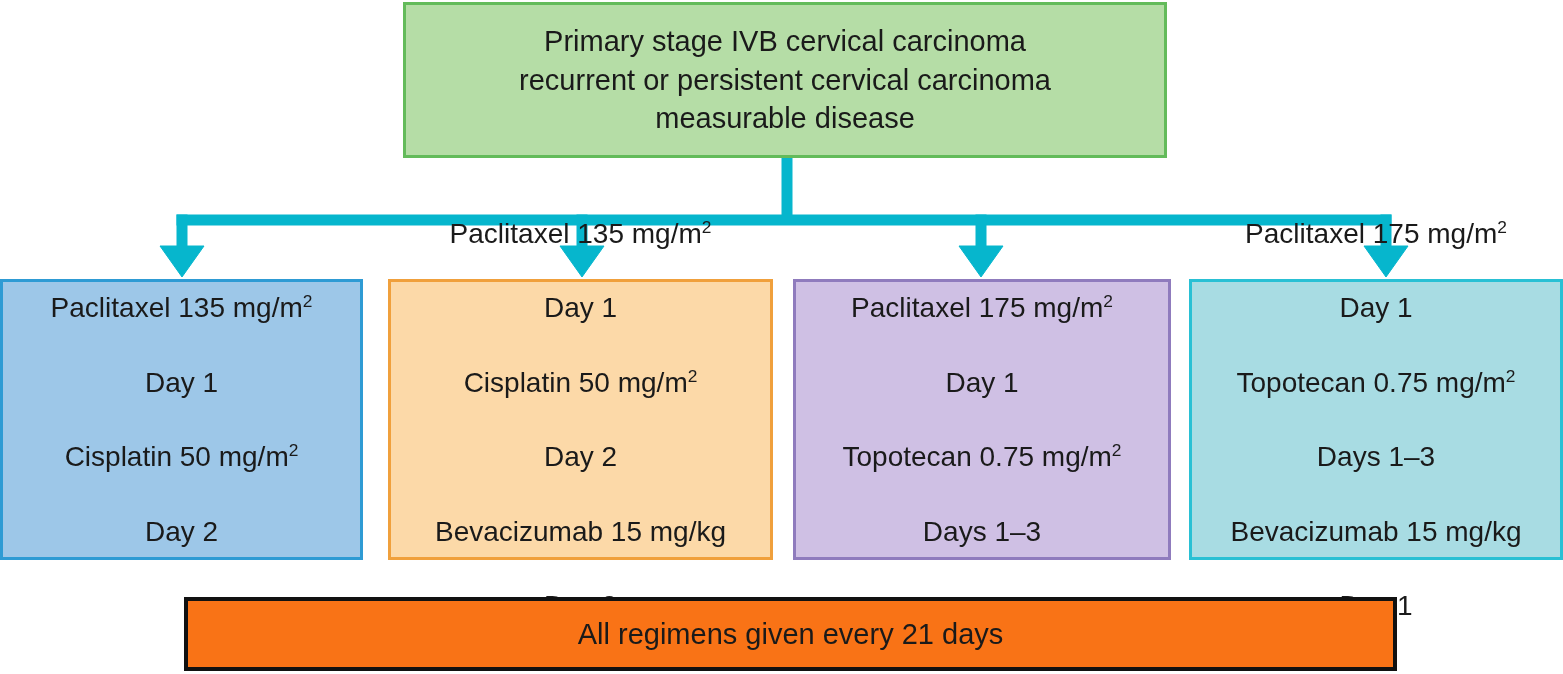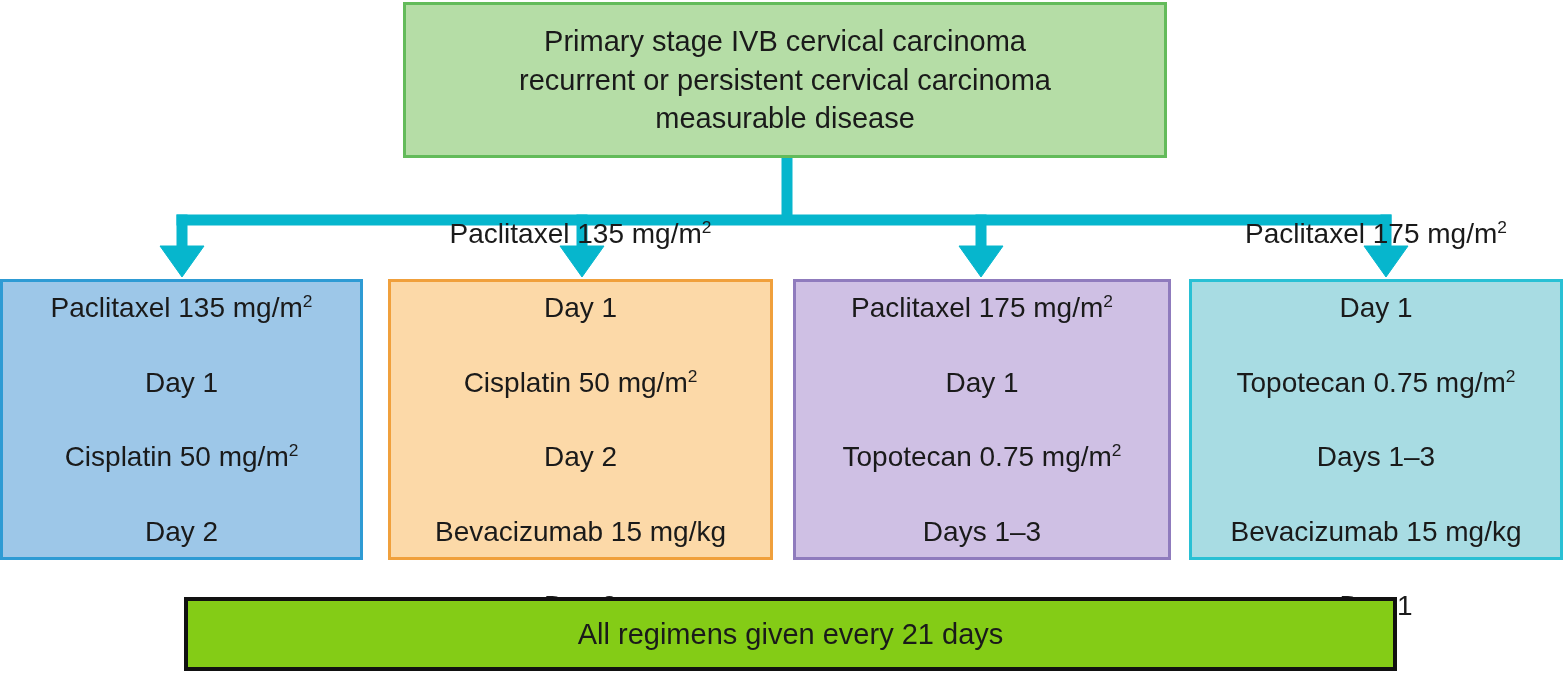--- a/index.html
+++ b/index.html
@@ -77,21 +77,21 @@
     background: #a8dce3;
     border: 3px solid #29c0d4;
     font-size: 28px;
   }
   
   #footer-note {
     left: 184px;
     top: 597px;
     width: 1213px;
     height: 74px;
-    background: #84cc16;
+    background: #f97316;
     border: 4px solid #111111;
     font-size: 29px;
   }
   sup {
     font-size: 0.62em;
     vertical-align: super;
     line-height: 0;
   }
   
   #connector-layer {

